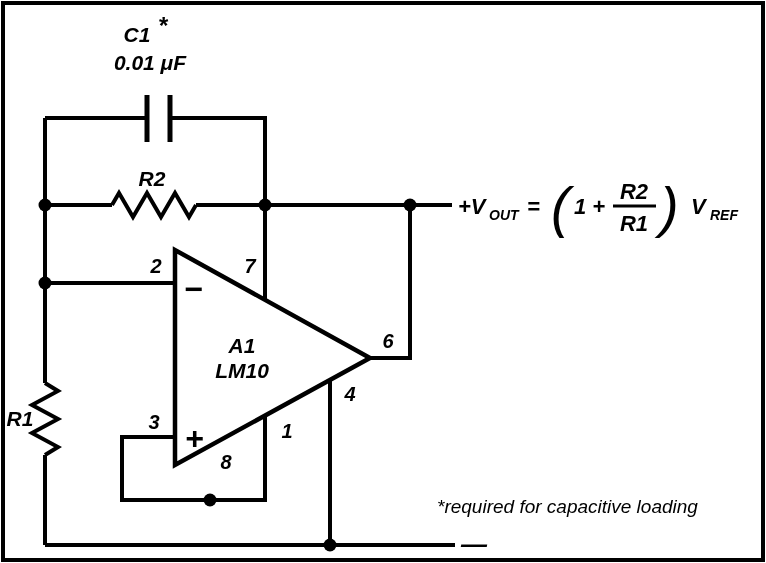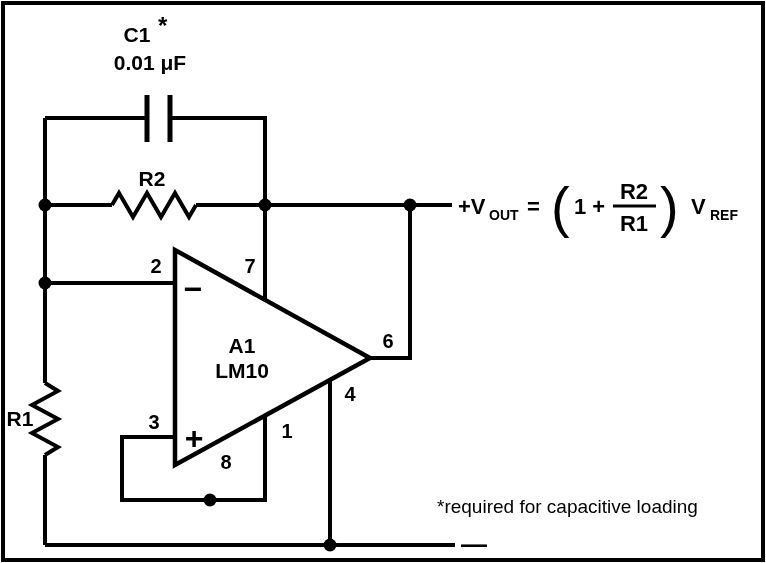--- a/index.html
+++ b/index.html
@@ -2,20 +2,21 @@
 <html><head>
 <meta charset="utf-8">
 <style>
   html,body{margin:0;padding:0;background:#e9e9e9;}
   #stage{
     position:relative;
     width:766px;height:563px;
     background:#ffffff;
     font-family:"Liberation Sans", sans-serif;
     overflow:hidden;
+    font-style:italic;
   }
   svg{display:block;}
   text{fill:#000;}
   .lbl{font-weight:bold;font-size:21px;}
   .pin{font-weight:bold;font-size:20px;}
   .sign{font-weight:bold;font-size:32px;}
   .formula{font-weight:bold;font-size:22px;}
   .sub{font-weight:bold;font-size:14px;}
   .paren{font-size:56px;font-weight:normal;}
   .note{font-size:19px;font-weight:normal;}

